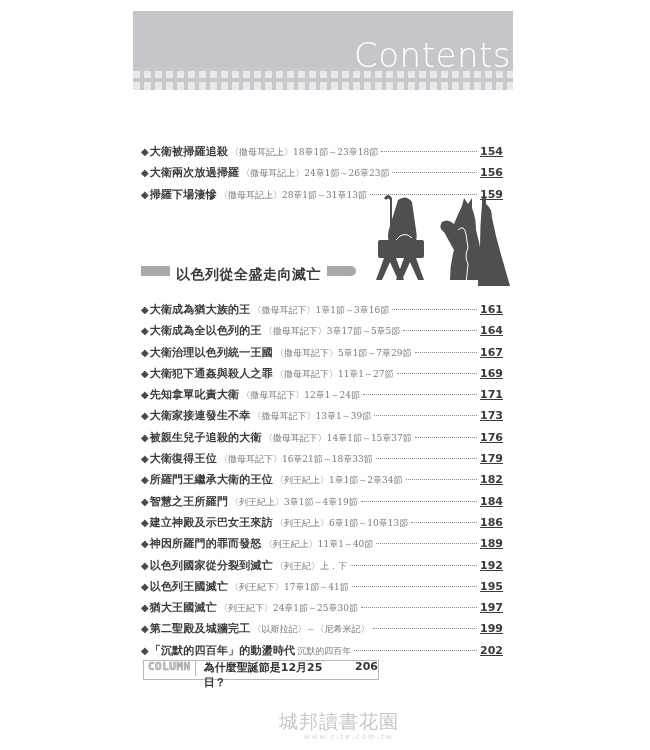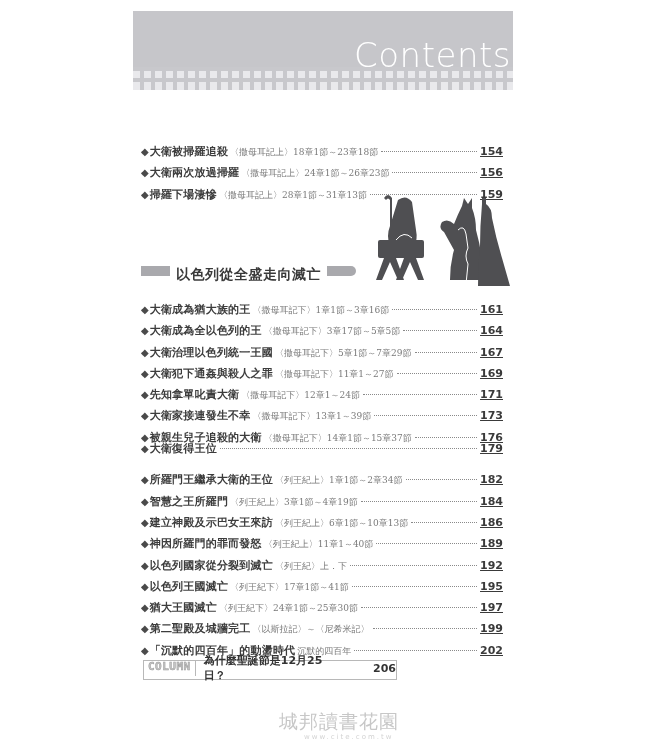--- a/index.html
+++ b/index.html
@@ -32,26 +32,26 @@
   
   .section { position: absolute; left: 8px; top: 266px; height: 22px; display: flex; align-items: flex-start; }
   .section .bar-l { width: 29px; height: 10px; background: #a9a9ad; }
   .section .label { font-weight: bold; font-size: 14px; color: #3a3a3a; margin: 0 6px; letter-spacing: 0.5px; }
   .section .bar-r { width: 29px; height: 10px; background: #a9a9ad; border-radius: 0 6px 6px 0; }
 
   
   .nativity { position: absolute; left: 237px; top: 192px; width: 150px; height: 100px; }
 
   
-  .column-box { position: absolute; left: 10px; top: 660px; width: 254px; height: 20px;
+  .column-box { position: absolute; left: 10px; top: 660px; width: 236px; height: 20px;
     border: 1.5px solid #b8b8b8; box-sizing: border-box; display: flex; align-items: center; }
   .column-tag { font-family: "DejaVu Sans Mono", monospace; font-weight: bold; font-size: 11px;
     color: #c4c4c4; letter-spacing: 0.5px; padding: 0 4px; position: relative; top: -4px;
     -webkit-text-stroke: 0.5px #9a9a9a; }
-  .column-inner { flex: 1; height: 16px; border-left: 1.5px solid #b8b8b8; display: flex; align-items: center;
+  .column-inner { flex: 1; height: 16px; border-left: 1.5px solid #b8b8b8; display: flex; 
     padding-left: 8px; font-weight: bold; font-size: 11px; color: #333; position: relative; top: -2px; }
   .column-inner .cpage { margin-left: 30px; }
 
   
   .watermark { position: absolute; left: 264px; top: 709px; width: 150px; height: 40px; text-align: center; }
   .wm-title { font-size: 19px; color: #c7c7c7; letter-spacing: 1px; font-weight: normal; }
   .wm-url { font-size: 7px; color: #d3d3d3; letter-spacing: 2px; margin-top: -2px; padding-left: 40px; text-align: left; }
 </style>
 </head>
 <body>
@@ -158,20 +158,21 @@
     <div class="entry">
       <span class="bullet">◆</span>
       <span class="title">被親生兒子追殺的大衛</span>
       <span class="ref">〈撒母耳記下〉14章1節～15章37節</span>
       <span class="leader"></span>
       <span class="page-no">176</span>
     </div>
     <div class="entry">
       <span class="bullet">◆</span>
       <span class="title">大衛復得王位</span>
+      <span class="ref">〈撒母耳記下〉16章21節～18章33節</span>
       <span class="leader"></span>
       <span class="page-no">179</span>
     </div>
     <div class="entry">
       <span class="bullet">◆</span>
       <span class="title">所羅門王繼承大衛的王位</span>
       <span class="ref">〈列王紀上〉1章1節～2章34節</span>
       <span class="leader"></span>
       <span class="page-no">182</span>
     </div>

